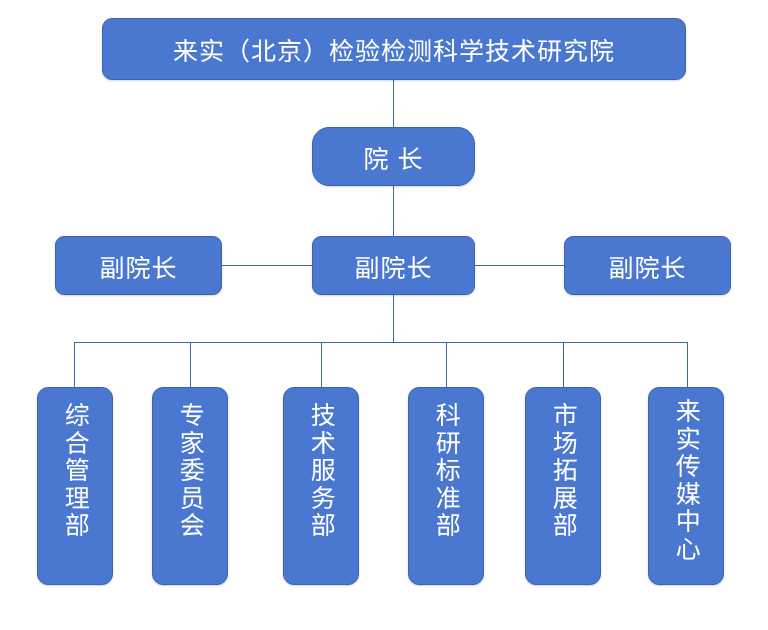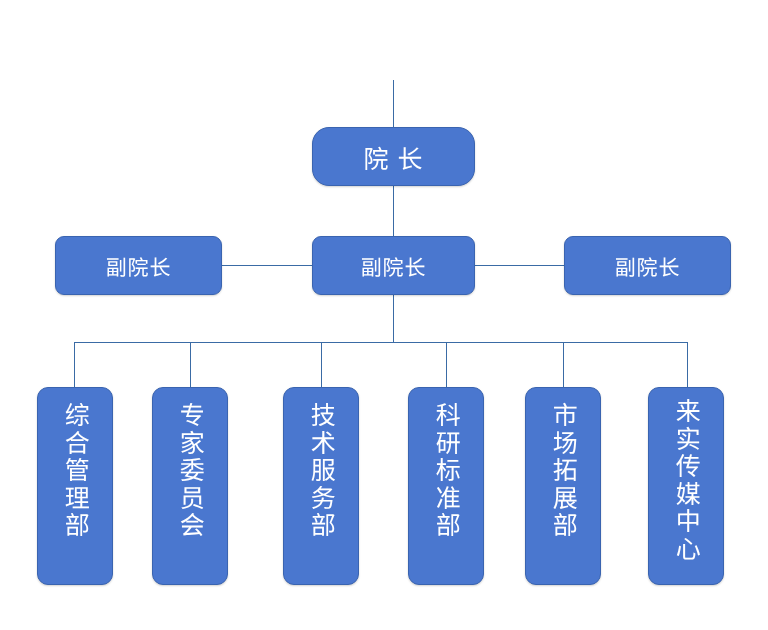--- a/index.html
+++ b/index.html
@@ -64,21 +64,21 @@
     height: 59px;
     font-size: 25px;
     border-radius: 17px;
   }
 
   
   .node-vice {
     top: 236px;
     width: 167px;
     height: 59px;
-    font-size: 21px;
+    font-size: 25px;
   }
   .node-vice-left   { left: 55px; }
   .node-vice-center { left: 312px; width: 163px; }
   .node-vice-right  { left: 564px; }
 
   
   .node-dept {
     top: 387px;
     width: 76px;
     height: 198px;
@@ -122,20 +122,23 @@
 
   <div class="conn conn-h" style="left:74px; top:342px; width:614px; height:1px;"></div>
 
   <div class="conn conn-v" style="left:74px; top:342px; width:1px; height:45px;"></div>
   <div class="conn conn-v" style="left:190px; top:342px; width:1px; height:45px;"></div>
   <div class="conn conn-v" style="left:321px; top:342px; width:1px; height:45px;"></div>
   <div class="conn conn-v" style="left:446px; top:342px; width:1px; height:45px;"></div>
   <div class="conn conn-v" style="left:563px; top:342px; width:1px; height:45px;"></div>
   <div class="conn conn-v" style="left:687px; top:342px; width:1px; height:45px;"></div>
 
+  <div class="node node-root">
+    <span>来实（北京）检验检测科学技术研究院</span>
+  </div>
 
   <div class="node node-dean">
     <span>院 长</span>
   </div>
 
   <div class="node node-vice node-vice-left">
     <span>副院长</span>
   </div>
 
   <div class="node node-vice node-vice-center">

